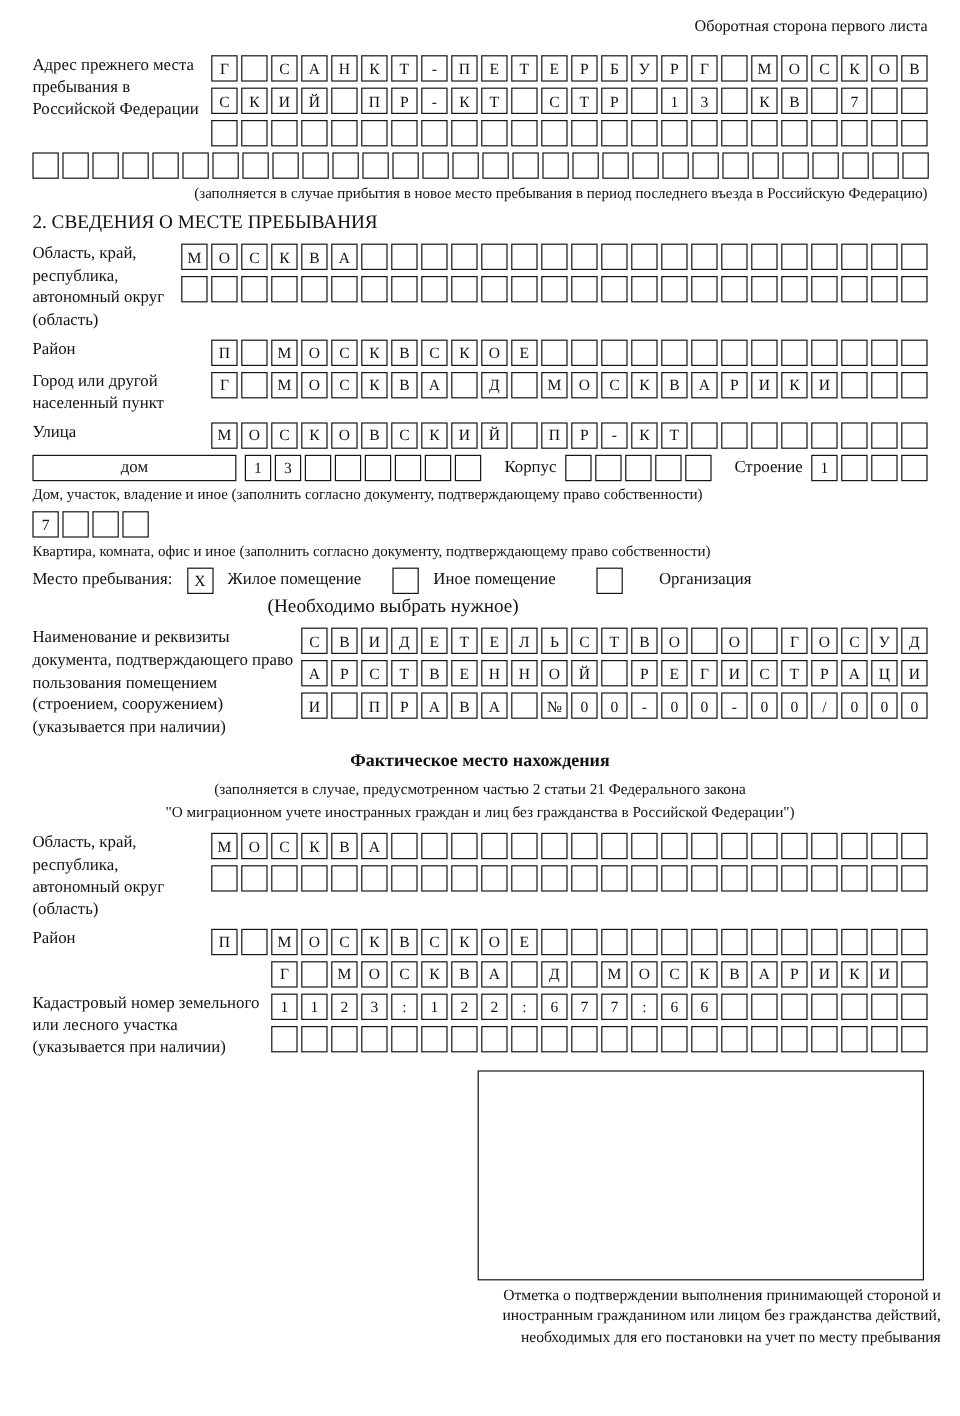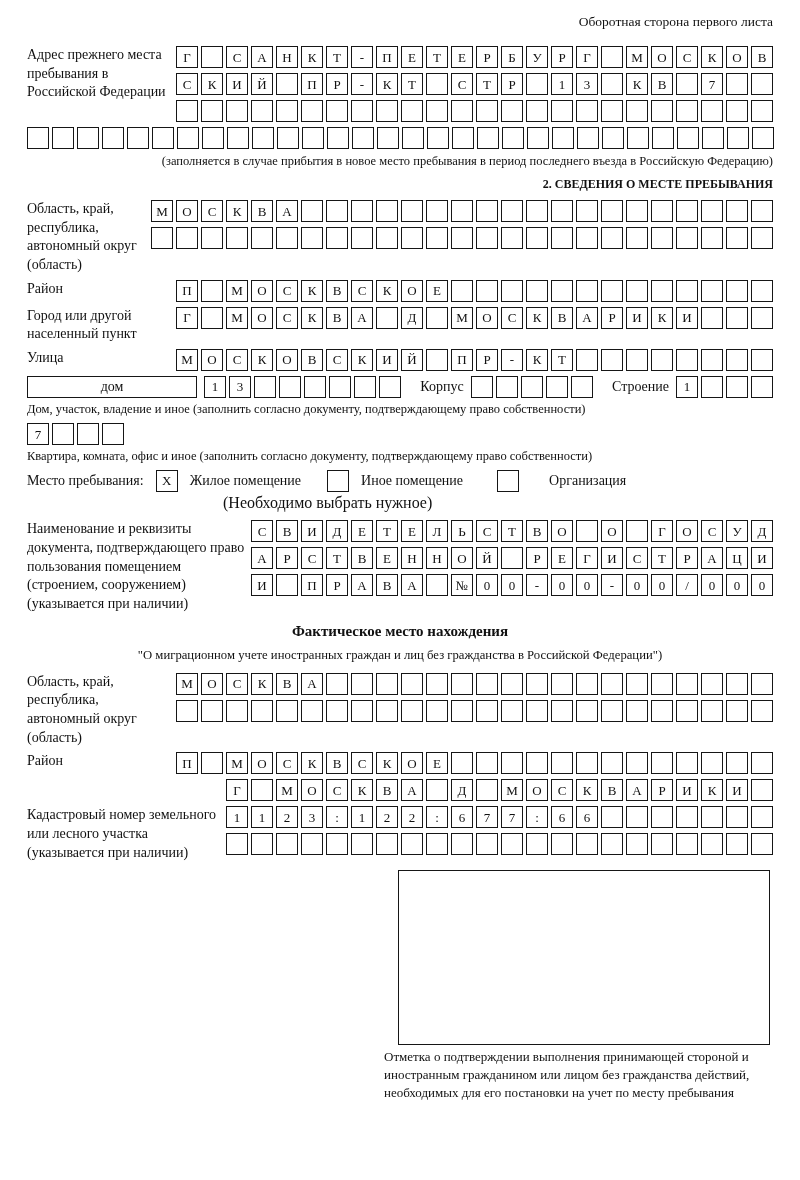--- a/index.html
+++ b/index.html
@@ -19,40 +19,40 @@
   .grid{margin-left:auto;display:flex;gap:3px;flex:0 0 auto;}
   .grid.noauto{margin-left:0;}
   .cell{
     width:22px;height:22px;box-sizing:border-box;
     border:1.4px solid #161616;background:#fff;
     display:flex;align-items:center;justify-content:center;
     font-size:13px;line-height:1;flex:0 0 auto;
   }
   .fullgrid{display:flex;gap:3px;margin-bottom:4px;}
   .caption{font-size:12.5px;text-align:right;margin:2px 0 6px 0;line-height:1.3;}
-  .sec-title{text-align:right;font-weight:bold;font-size:12px;margin:8px 0 8px 0;}
+  .sec-title{text-align:left;font-weight:normal;font-size:16px;margin:8px 0 8px 0;}
   .widebox{
     height:22px;box-sizing:border-box;border:1.4px solid #161616;
     display:flex;align-items:center;justify-content:center;
     font-size:14px;flex:0 0 auto;
   }
   .inline-label{font-size:14px;line-height:22px;flex:0 0 auto;}
   .dom-row{display:flex;align-items:flex-start;gap:7px;margin-bottom:3px;width:100%;}
   .spacer{flex:1 1 auto;}
   .chk-row{display:flex;align-items:center;gap:12px;margin:6px 0 2px 0;}
   .checkbox{
     width:22px;height:22px;box-sizing:border-box;border:1.4px solid #161616;
     display:flex;align-items:center;justify-content:center;font-size:13px;flex:0 0 auto;
   }
   .chk-note{font-size:16px;margin:1px 0 8px 196px;}
   .fact-title{text-align:center;font-weight:bold;font-size:15px;margin:10px 0 6px 0;}
   .fact-note{font-size:12.7px;text-align:center;line-height:1.45;margin-bottom:8px;}
   .stamp-wrap{display:flex;flex-direction:column;align-items:center;margin-left:auto;width:378px;margin-top:8px;}
   .stamp-box{width:372px;height:175px;box-sizing:border-box;border:1.6px solid #161616;background:#fff;}
-  .stamp-note{font-size:13px;text-align:left;line-height:1.38;margin-top:3px;width:400px;}
+  .stamp-note{font-size:13px;text-align:right;line-height:1.38;margin-top:3px;width:400px;}
 </style>
 </head>
 <body>
 
 <div class="hdr-note">Оборотная сторона первого листа</div>
 
 <div class="frow">
   <div class="flabel" style="width:148px">Адрес прежнего места пребывания в Российской Федерации</div>
   <div class="gridcol">
     <div class="grid noauto">
@@ -444,20 +444,21 @@
         <span class="cell">/</span>
         <span class="cell">0</span>
         <span class="cell">0</span>
         <span class="cell">0</span>
       </div>
   </div>
 </div>
 
 <div class="fact-title">Фактическое место нахождения</div>
 <div class="fact-note">
+  <div>(заполняется в случае, предусмотренном частью 2 статьи 21 Федерального закона</div>
   <div>"О миграционном учете иностранных граждан и лиц без гражданства в Российской Федерации")</div>
 </div>
 
 <div class="frow">
   <div class="flabel" style="width:148px">Область, край, республика, автономный округ (область)</div>
   <div class="gridcol">
     <div class="grid noauto">
         <span class="cell">М</span>
         <span class="cell">О</span>
         <span class="cell">С</span>

